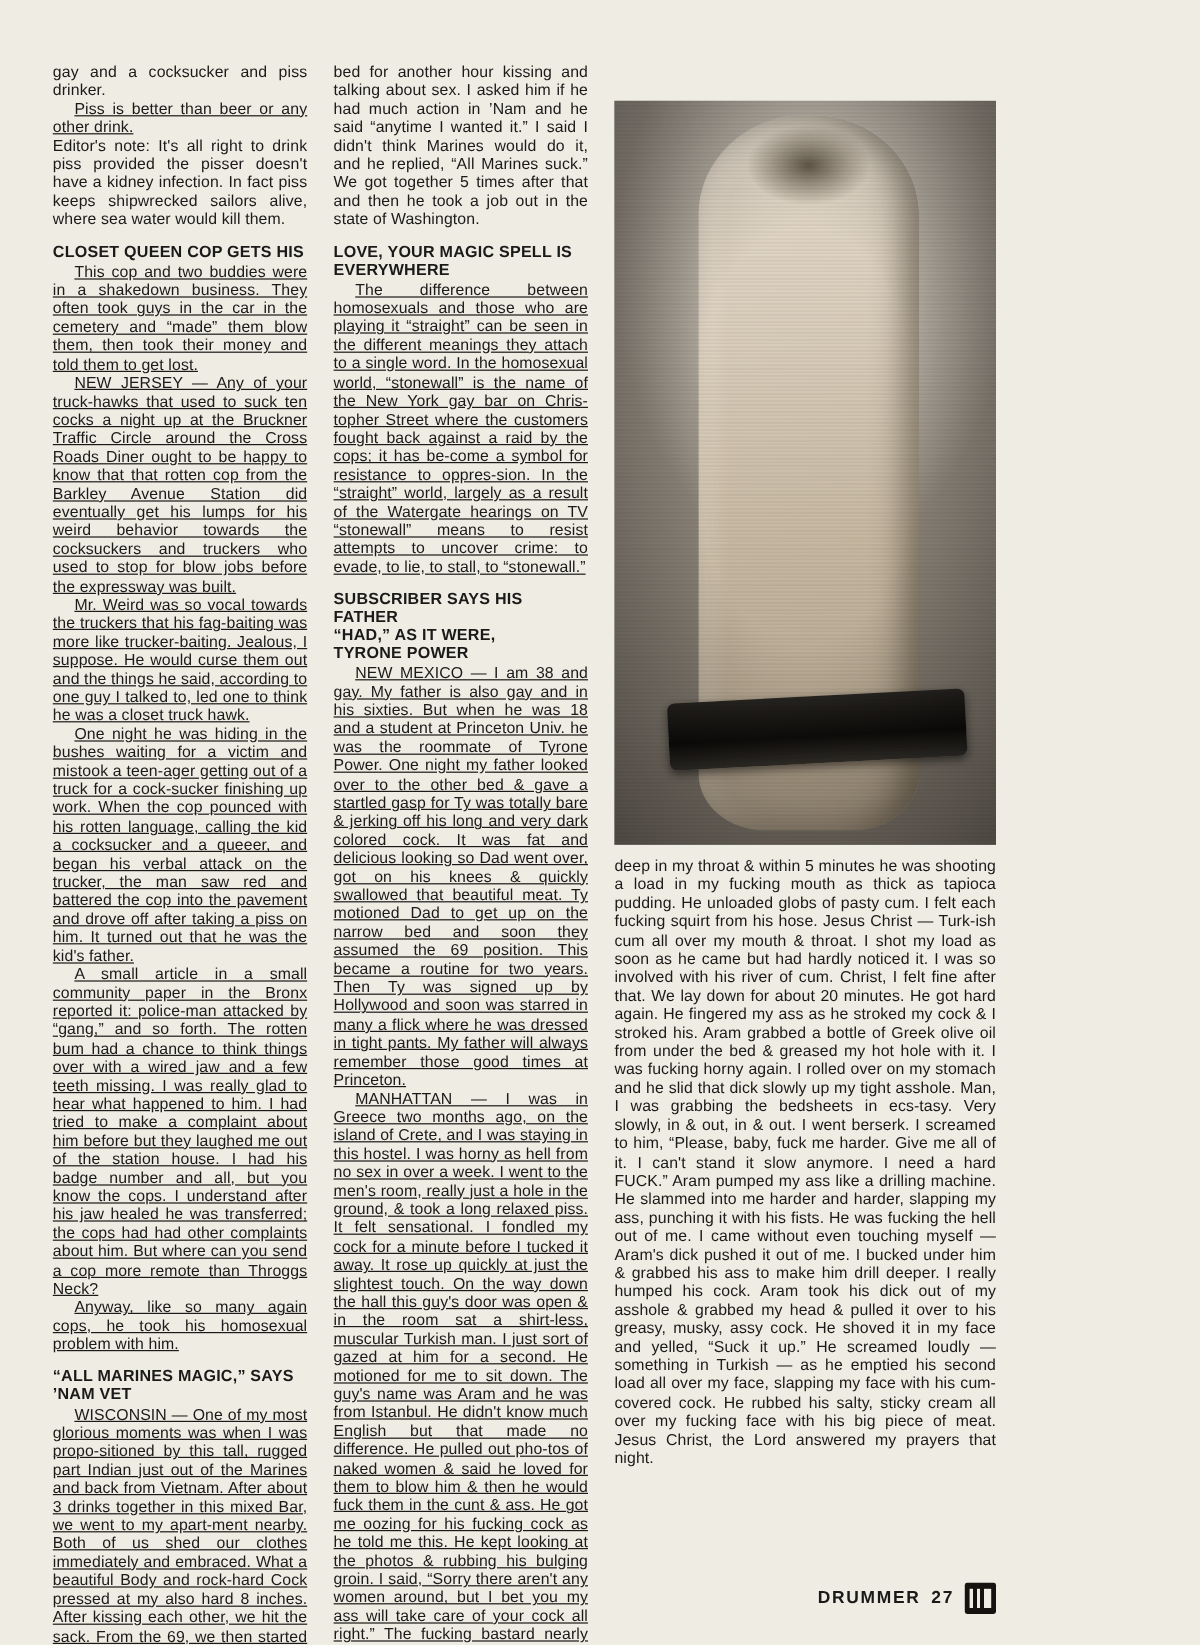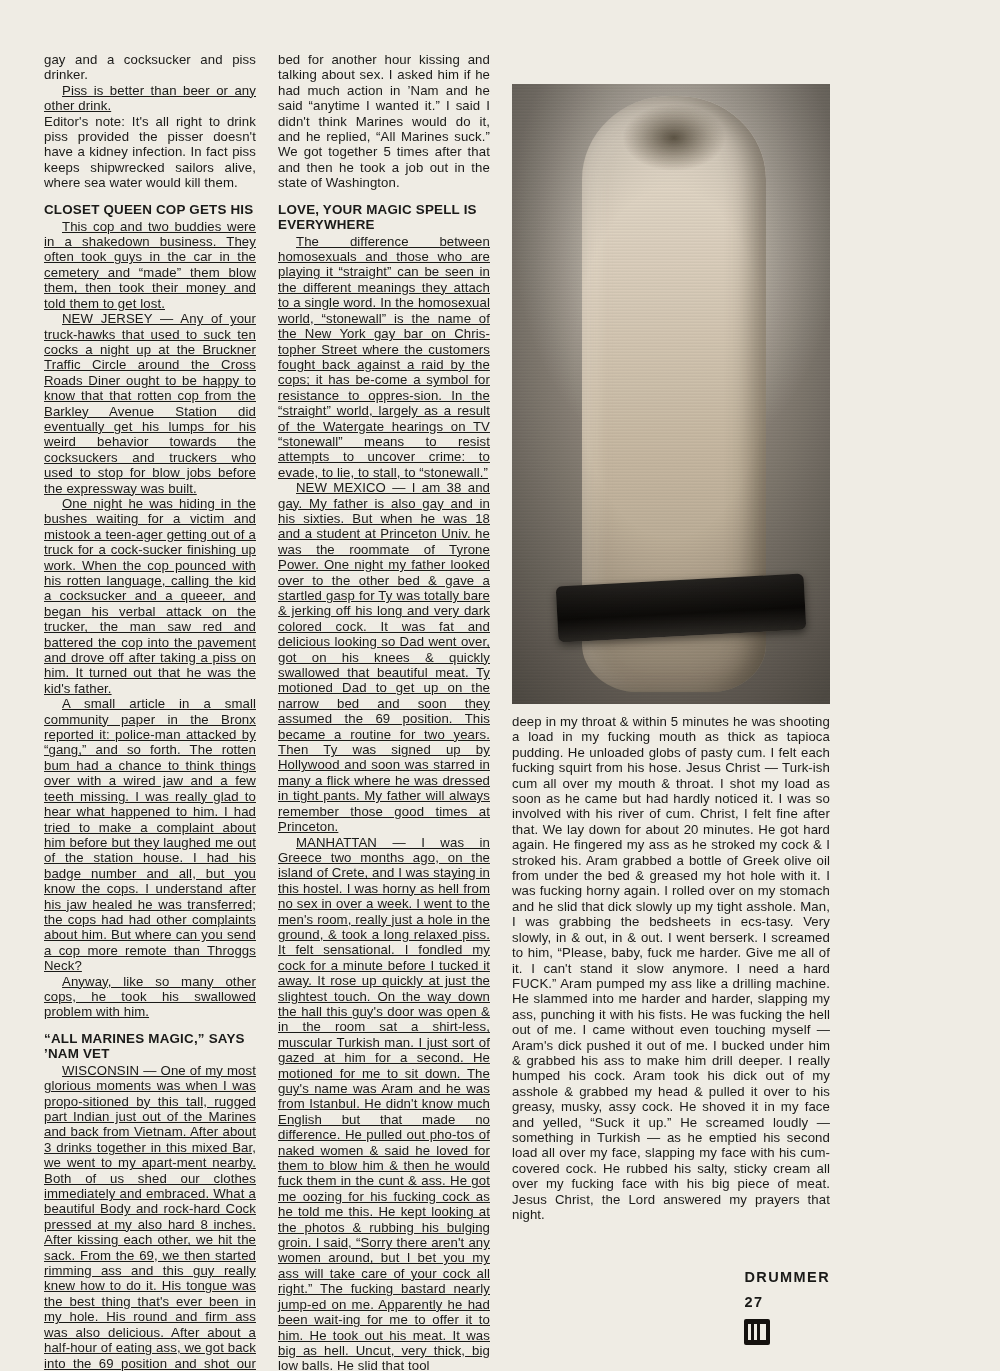--- a/index.html
+++ b/index.html
@@ -85,23 +85,22 @@
     background:linear-gradient(180deg,#2e2a25,#15120f 60%,#3a352e);
     border-radius:6px;
     transform:rotate(-3deg);
     box-shadow:0 3px 8px rgba(0,0,0,.5);
   }
   .footer{
     position:absolute;
     right:44px;
     bottom:26px;
     display:flex;
-    align-items:flex-start;
+    align-items:center;
     gap:9px;
-    flex-direction:column;
   }
   .footer .txt{
     font-weight:bold;
     font-size:14.5px;
     letter-spacing:1.4px;
   }
   .logo{
     width:26px;height:26px;
     background:#15120f;
     position:relative;
@@ -120,33 +119,37 @@
 <div class="page">
   <div class="cols">
 
     <div class="col col1">
       <p>gay and a cocksucker and piss drinker.</p>
       <p class="ind">Piss is better than beer or any other drink.</p>
       <p class="ital">Editor's note: It's all right to drink piss provided the pisser doesn't have a kidney infection. In fact piss keeps shipwrecked sailors alive, where sea water would kill them.</p>
       <div class="hd">CLOSET QUEEN COP GETS HIS</div>
       <p class="ind">This cop and two buddies were in a shakedown business. They often took guys in the car in the cemetery and “made” them blow them, then took their money and told them to get lost.</p>
       <p class="ind">NEW JERSEY — Any of your truck-hawks that used to suck ten cocks a night up at the Bruckner Traffic Circle around the Cross Roads Diner ought to be happy to know that that rotten cop from the Barkley Avenue Station did eventually get his lumps for his weird behavior towards the cocksuckers and truckers who used to stop for blow jobs before the expressway was built.</p>
+      <p class="ind">Mr. Weird was so vocal towards the truckers that his fag-baiting was more like trucker-baiting. Jealous, I suppose. He would curse them out and the things he said, according to one guy I talked to, led one to think he was a closet truck hawk.</p>
       <p class="ind">One night he was hiding in the bushes waiting for a victim and mistook a teen-ager getting out of a truck for a cock-sucker finishing up work. When the cop pounced with his rotten language, calling the kid a cocksucker and a queeer, and began his verbal attack on the trucker, the man saw red and battered the cop into the pavement and drove off after taking a piss on him. It turned out that he was the kid's father.</p>
       <p class="ind">A small article in a small community paper in the Bronx reported it: police-man attacked by “gang,” and so forth. The rotten bum had a chance to think things over with a wired jaw and a few teeth missing. I was really glad to hear what happened to him. I had tried to make a complaint about him before but they laughed me out of the station house. I had his badge number and all, but you know the cops. I understand after his jaw healed he was transferred; the cops had had other complaints about him. But where can you send a cop more remote than Throggs Neck?</p>
-      <p class="ind">Anyway, like so many other cops, he took his swallowed problem with him.</p>
+      <p class="ind">Anyway, like so many again cops, he took his homosexual problem with him.</p>
       <div class="hd" style="white-space:pre-line">“ALL MARINES MAGIC,” SAYS
 ’NAM VET</div>
       <p class="ind">WISCONSIN — One of my most glorious moments was when I was propo-sitioned by this tall, rugged part Indian just out of the Marines and back from Vietnam. After about 3 drinks together in this mixed Bar, we went to my apart-ment nearby. Both of us shed our clothes immediately and embraced. What a beautiful Body and rock-hard Cock pressed at my also hard 8 inches. After kissing each other, we hit the sack. From the 69, we then started rimming ass and this guy really knew how to do it. His tongue was the best thing that's ever been in my hole. His round and firm ass was also delicious. After about a half-hour of eating ass, we got back into the 69 position and shot our loads. We stayed in</p>
     </div>
 
     <div class="col col2">
       <p>bed for another hour kissing and talking about sex. I asked him if he had much action in ’Nam and he said “anytime I wanted it.” I said I didn't think Marines would do it, and he replied, “All Marines suck.” We got together 5 times after that and then he took a job out in the state of Washington.</p>
       <div class="hd" style="white-space:pre-line">LOVE, YOUR MAGIC SPELL IS
 EVERYWHERE</div>
       <p class="ind">The difference between homosexuals and those who are playing it “straight” can be seen in the different meanings they attach to a single word. In the homosexual world, “stonewall” is the name of the New York gay bar on Chris-topher Street where the customers fought back against a raid by the cops; it has be-come a symbol for resistance to oppres-sion. In the “straight” world, largely as a result of the Watergate hearings on TV “stonewall” means to resist attempts to uncover crime: to evade, to lie, to stall, to “stonewall.”</p>
+      <div class="hd" style="white-space:pre-line">SUBSCRIBER SAYS HIS FATHER
+“HAD,” AS IT WERE,
+TYRONE POWER</div>
       <p class="ind">NEW MEXICO — I am 38 and gay. My father is also gay and in his sixties. But when he was 18 and a student at Princeton Univ. he was the roommate of Tyrone Power. One night my father looked over to the other bed &amp; gave a startled gasp for Ty was totally bare &amp; jerking off his long and very dark colored cock. It was fat and delicious looking so Dad went over, got on his knees &amp; quickly swallowed that beautiful meat. Ty motioned Dad to get up on the narrow bed and soon they assumed the 69 position. This became a routine for two years. Then Ty was signed up by Hollywood and soon was starred in many a flick where he was dressed in tight pants. My father will always remember those good times at Princeton.</p>
       <p class="ind">MANHATTAN — I was in Greece two months ago, on the island of Crete, and I was staying in this hostel. I was horny as hell from no sex in over a week. I went to the men's room, really just a hole in the ground, &amp; took a long relaxed piss. It felt sensational. I fondled my cock for a minute before I tucked it away. It rose up quickly at just the slightest touch. On the way down the hall this guy's door was open &amp; in the room sat a shirt-less, muscular Turkish man. I just sort of gazed at him for a second. He motioned for me to sit down. The guy's name was Aram and he was from Istanbul. He didn't know much English but that made no difference. He pulled out pho-tos of naked women &amp; said he loved for them to blow him &amp; then he would fuck them in the cunt &amp; ass. He got me oozing for his fucking cock as he told me this. He kept looking at the photos &amp; rubbing his bulging groin. I said, “Sorry there aren't any women around, but I bet you my ass will take care of your cock all right.” The fucking bastard nearly jump-ed on me. Apparently he had been wait-ing for me to offer it to him. He took out his meat. It was big as hell. Uncut, very thick, big low balls. He slid that tool</p>
     </div>
 
     <div class="col col3">
       <div class="photo">
         <div class="figure"></div>
         <div class="band"></div>
         <div class="shade"></div>
         <div class="vign"></div>

